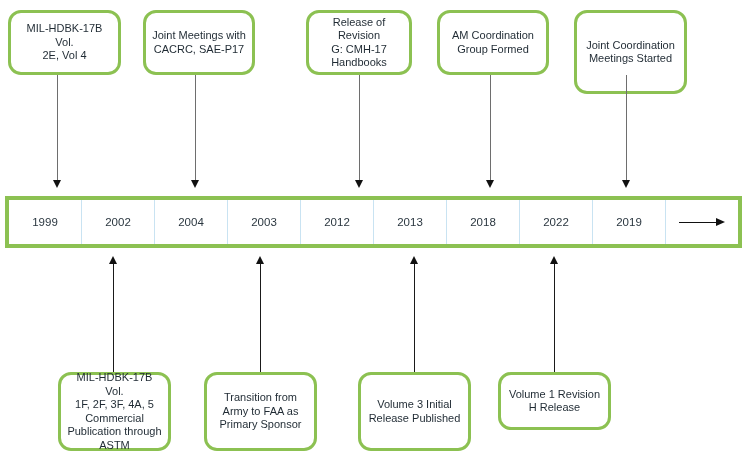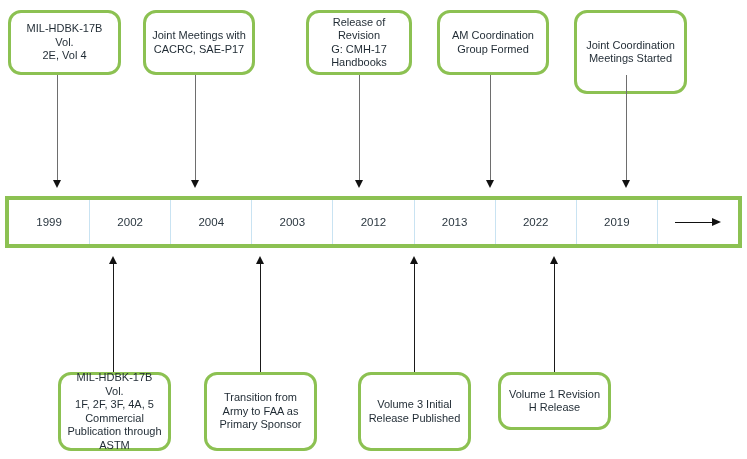--- a/index.html
+++ b/index.html
@@ -174,20 +174,23 @@
     <div class="tl-cell">
       <span>2003</span>
     </div>
     <div class="tl-cell">
       <span>2012</span>
     </div>
     <div class="tl-cell">
       <span>2013</span>
     </div>
     <div class="tl-cell">
+      <span>2018</span>
+    </div>
+    <div class="tl-cell">
       <span>2022</span>
     </div>
     <div class="tl-cell">
       <span>2019</span>
     </div>
     <div class="tl-cell">
       <div class="end-arrow">
         <div class="shaft"></div>
         <div class="head"></div>
       </div>

